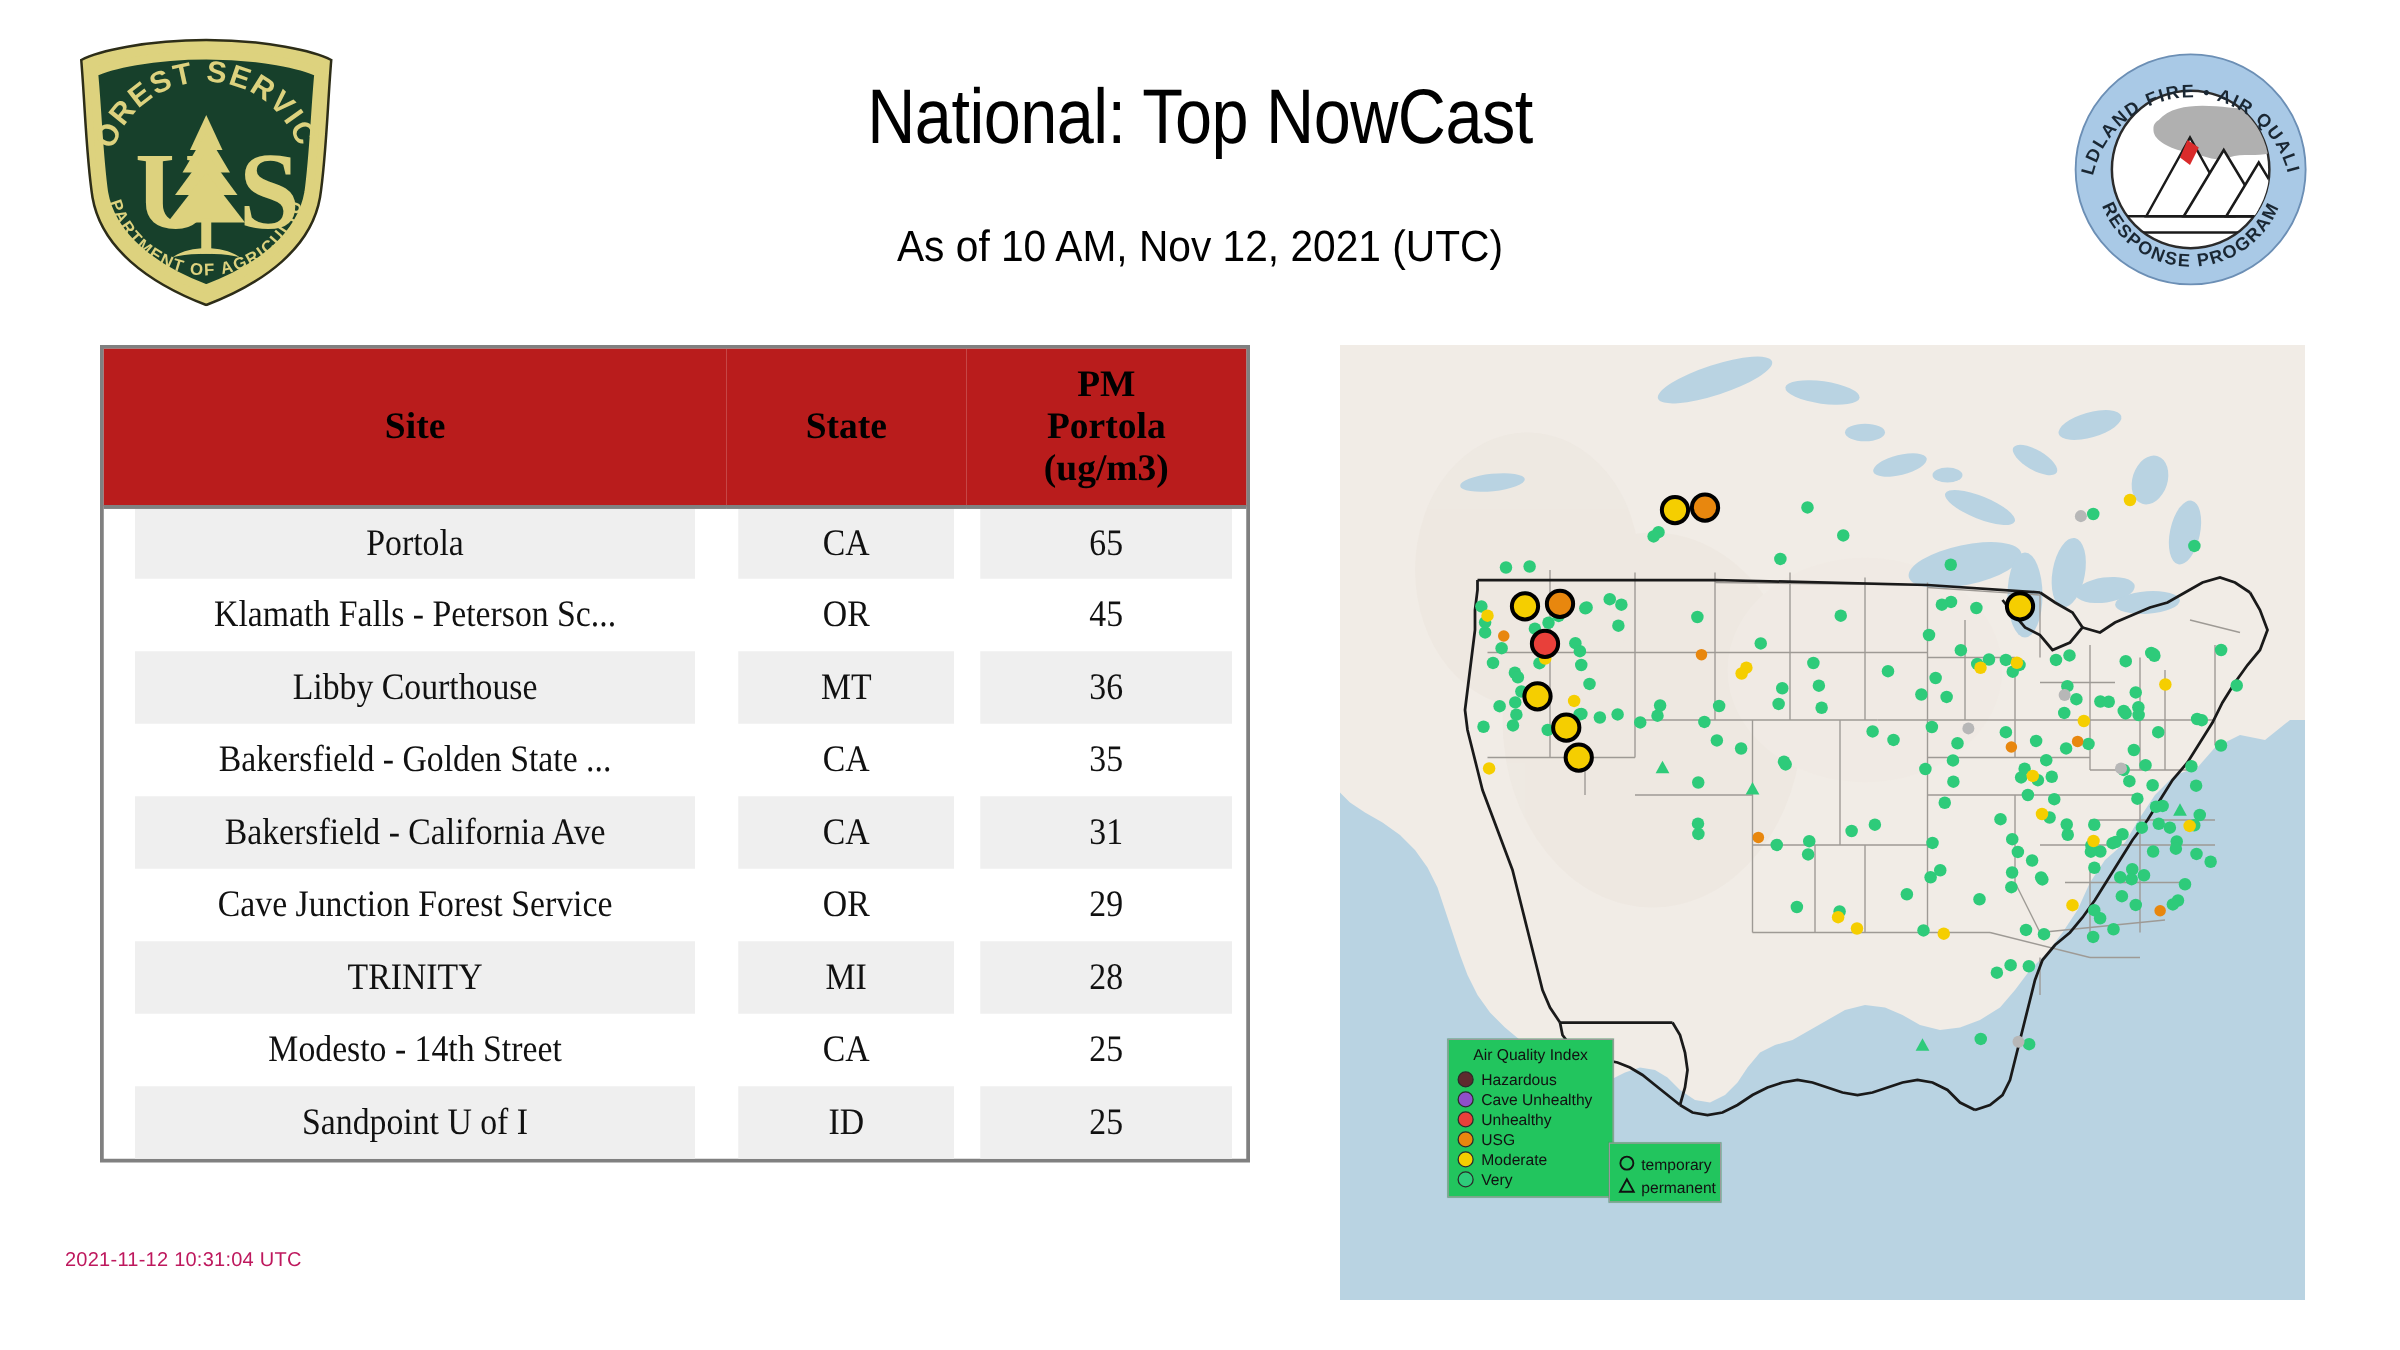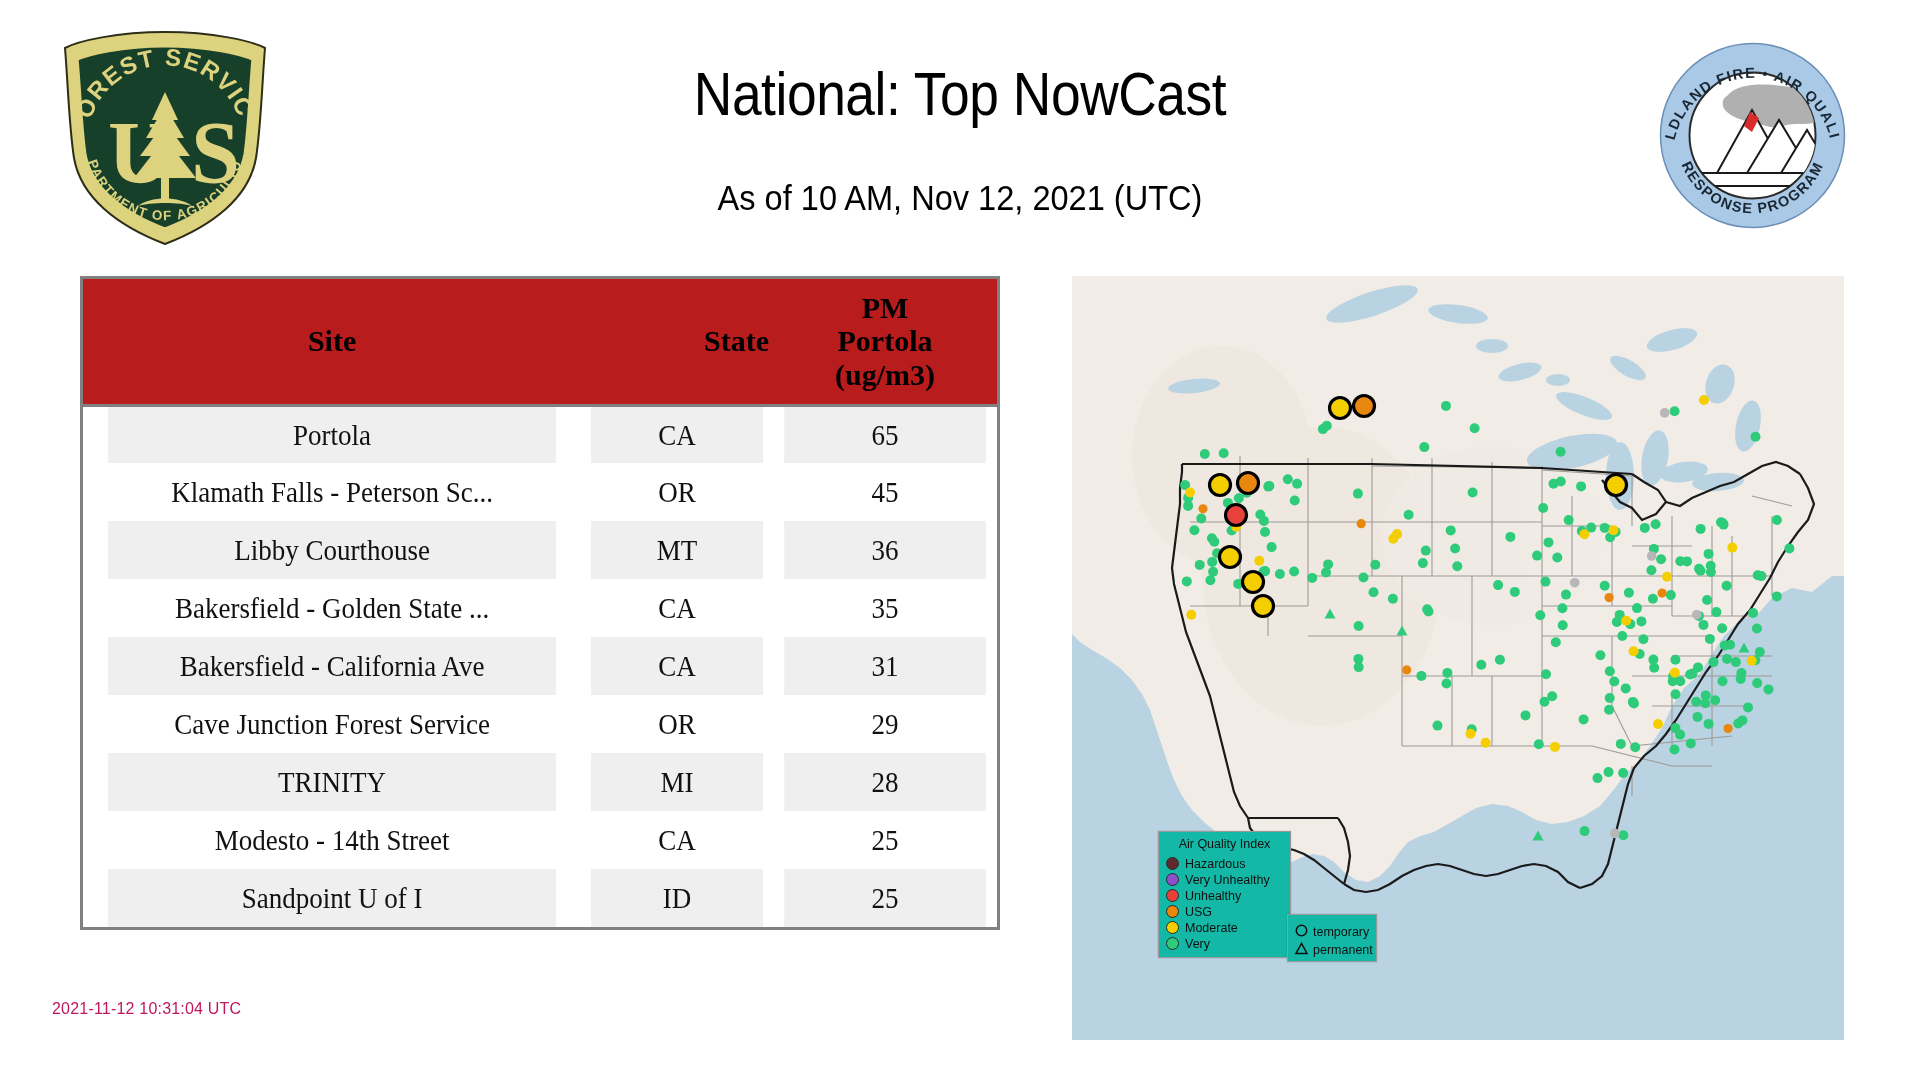--- a/index.html
+++ b/index.html
@@ -50,40 +50,40 @@
   }
   table#nowcast-table tbody td {
     font-family: "Liberation Serif", serif;
     font-size: 30px; color: #111; text-align: center;
     height: 58px; padding: 0 4px;
     transform: scaleX(0.9);
   }
   table#nowcast-table tbody tr:nth-child(odd) td { background: #efefef; }
   table#nowcast-table tbody tr:nth-child(even) td { background: #ffffff; }
   .col-site  { width: 54.5%; }
-  .col-state { width: 21%; text-align: right; }
+  .col-state { width: 21%; }
   .col-pm    { width: 24.5%; }
 
   #timestamp {
     position: absolute; left: 52px; top: 1000px;
     font-size: 16px; color: #be185d; letter-spacing: 0.2px;
     font-family: "Liberation Sans", sans-serif;
   }
 
   
   #map-panel {
     position: absolute; left: 1072px; top: 276px;
     width: 772px; height: 764px;
     background: #b9d3e2; overflow: hidden;
   }
   #map-svg { display: block; width: 772px; height: 764px; }
 
   
   .legend-box {
-    position: absolute; background: #14b8a6;
+    position: absolute; background: #22c55e;
     border: 1px solid #9a9a9a; box-shadow: 0 0 0 0.5px rgba(0,0,0,.12);
   }
   #aqi-legend { left: 86px; top: 555px; width: 133px; padding: 5px 7px 7px 7px; }
   #aqi-legend .legend-title {
     font-size: 12.5px; color: #111; text-align: center; margin-bottom: 3px;
     font-family: "Liberation Sans", sans-serif;
   }
   .legend-row { display: flex; align-items: flex-end; height: 16px; }
   .legend-swatch {
     width: 13px; height: 13px; border-radius: 50%;
@@ -643,21 +643,21 @@
 
     <div class="legend-box" id="aqi-legend">
       <div class="legend-title">Air Quality Index</div>
       <div id="aqi-legend-rows">
           <div class="legend-row">
             <span class="legend-swatch" style="background: rgb(94, 42, 46);"></span>
             <span class="legend-label">Hazardous</span>
           </div>
           <div class="legend-row">
             <span class="legend-swatch" style="background: rgb(143, 79, 201);"></span>
-            <span class="legend-label">Very Unhealthy</span>
+            <span class="legend-label">Cave Unhealthy</span>
           </div>
           <div class="legend-row">
             <span class="legend-swatch" style="background: rgb(232, 64, 58);"></span>
             <span class="legend-label">Unhealthy</span>
           </div>
           <div class="legend-row">
             <span class="legend-swatch" style="background: rgb(232, 135, 14);"></span>
             <span class="legend-label">USG</span>
           </div>
           <div class="legend-row">

